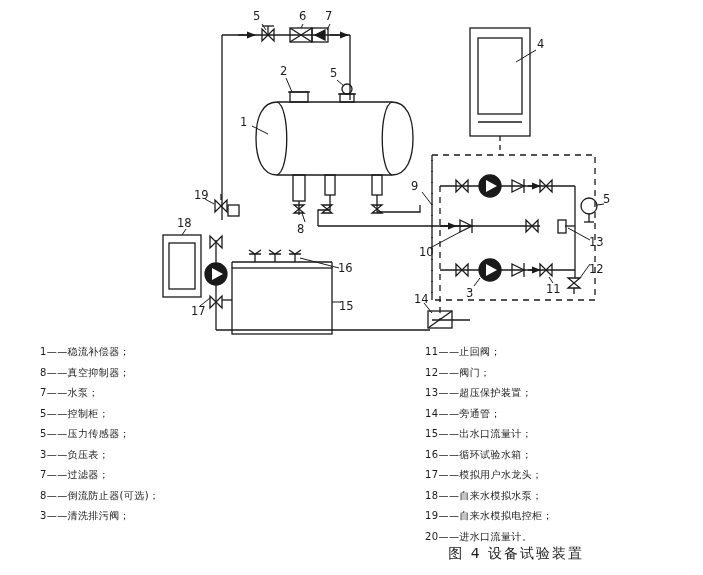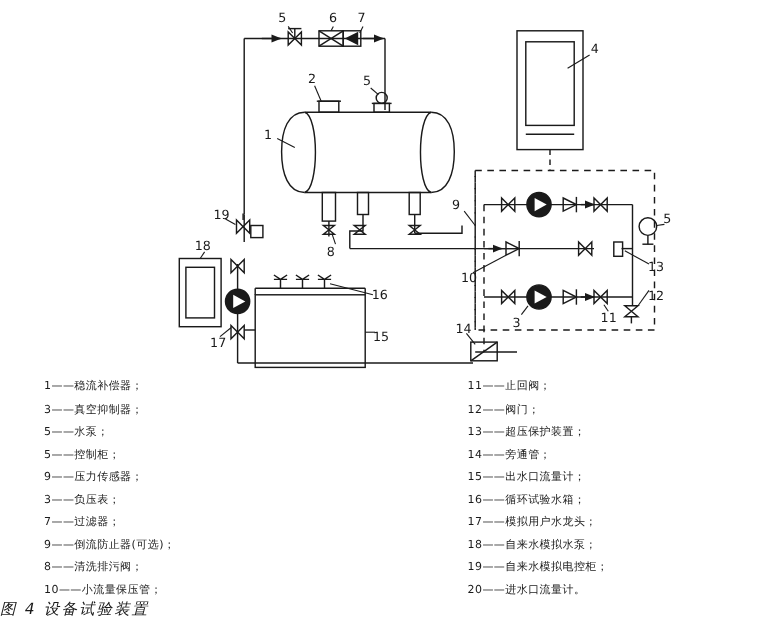--- a/index.html
+++ b/index.html
@@ -47,24 +47,23 @@
   .legend-item {
     white-space: nowrap;
     letter-spacing: 0.4px;
     font-family: "DejaVu Sans", "Liberation Sans", sans-serif;
   }
   .caption {
     position: absolute;
     left: 0;
     top: 545px;
     width: 584px;
-    text-align: left;
+    text-align: right;
     font-size: 14px;
     letter-spacing: 2px;
-    font-style: italic;
   }
   .caption .cap-inner { display: inline-block; }
 </style>
 </head>
 <body>
 
 <div id="figure-root">
 
   <svg id="schematic" viewBox="0 0 703 340">
     <defs>
@@ -299,29 +298,28 @@
       <text x="191" y="315">17</text>
       <text x="177" y="227">18</text>
       <text x="194" y="199">19</text>
       <text x="466" y="297">3</text>
     </g>
   </svg>
 
   <div class="legend">
     <div class="legend-col left">
       <div class="legend-item">1——稳流补偿器；</div>
-      <div class="legend-item">3——真空抑制器；</div>
-      <div class="legend-item">5——水泵；</div>
+      <div class="legend-item">8——真空抑制器；</div>
+      <div class="legend-item">7——水泵；</div>
       <div class="legend-item">5——控制柜；</div>
-      <div class="legend-item">9——压力传感器；</div>
+      <div class="legend-item">5——压力传感器；</div>
       <div class="legend-item">3——负压表；</div>
       <div class="legend-item">7——过滤器；</div>
-      <div class="legend-item">9——倒流防止器(可选)；</div>
-      <div class="legend-item">8——清洗排污阀；</div>
-      <div class="legend-item">10——小流量保压管；</div>
+      <div class="legend-item">8——倒流防止器(可选)；</div>
+      <div class="legend-item">3——清洗排污阀；</div>
     </div>
     <div class="legend-col right">
       <div class="legend-item">11——止回阀；</div>
       <div class="legend-item">12——阀门；</div>
       <div class="legend-item">13——超压保护装置；</div>
       <div class="legend-item">14——旁通管；</div>
       <div class="legend-item">15——出水口流量计；</div>
       <div class="legend-item">16——循环试验水箱；</div>
       <div class="legend-item">17——模拟用户水龙头；</div>
       <div class="legend-item">18——自来水模拟水泵；</div>

